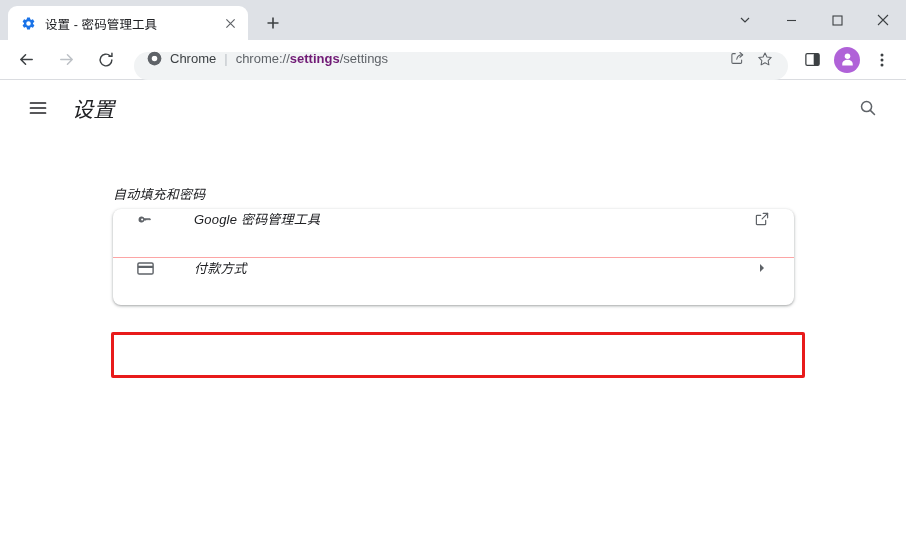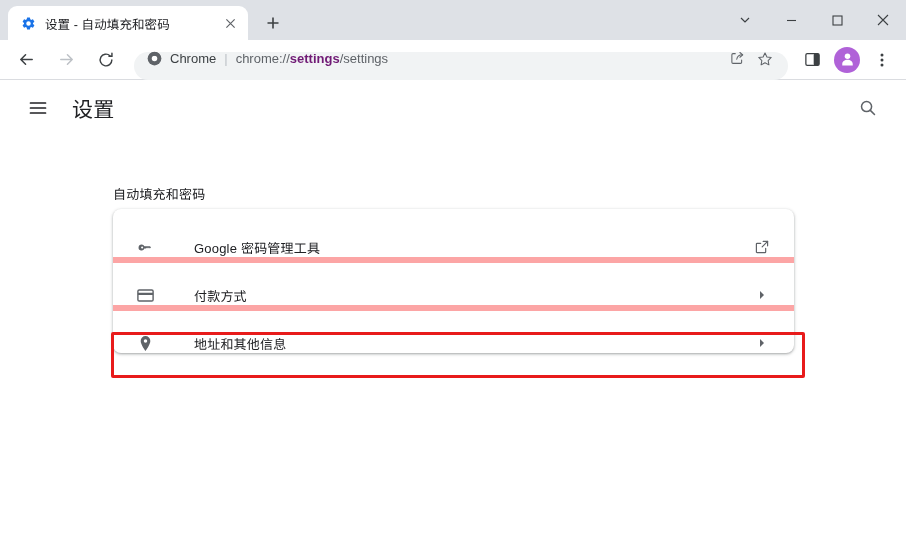--- a/index.html
+++ b/index.html
@@ -210,20 +210,21 @@
     flex: 0 0 26px;
     margin: 0 4px;
   }
 
   
   .page {
     position: relative;
     height: 454px;
     background: #ffffff;
     overflow: hidden;
+    font-style: italic;
   }
 
   .page-header {
     height: 56px;
     display: flex;
     align-items: center;
     padding: 0 18px 0 18px;
   }
 
   .hamburger {
@@ -273,24 +274,24 @@
     background: #ffffff;
     border-radius: 8px;
     box-shadow: 0 1px 2px 0 rgba(60,64,67,.30), 0 1px 3px 1px rgba(60,64,67,.15);
     overflow: hidden;
   }
 
   .row {
     position: relative;
     height: 48px;
     display: flex;
-    align-items: flex-end;
+    align-items: flex-start;
     padding: 0 22px 0 22px;
   }
-  .row + .row { border-top: 6px solid #fca5a5; }
+  .row + .row { border-top: 1px solid #fca5a5; }
 
   .row-icon {
     width: 20px;
     height: 20px;
     flex: 0 0 20px;
     display: flex;
     align-items: center;
     justify-content: center;
     color: #5f6368;
     margin-right: 39px;
@@ -332,21 +333,21 @@
 <body>
 
 <div class="tabstrip">
 
   <div class="tab">
     <span class="tab-favicon">
       <svg width="15" height="15" viewBox="0 0 24 24" fill="#1a73e8">
         <path d="M19.14 12.94c.04-.3.06-.61.06-.94 0-.32-.02-.64-.07-.94l2.03-1.58a.49.49 0 0 0 .12-.61l-1.92-3.32a.49.49 0 0 0-.59-.22l-2.39.96a7.03 7.03 0 0 0-1.62-.94l-.36-2.54a.48.48 0 0 0-.48-.41h-3.84a.48.48 0 0 0-.48.41l-.36 2.54c-.59.24-1.13.56-1.62.94l-2.39-.96a.49.49 0 0 0-.59.22L2.74 8.87c-.12.21-.08.47.12.61l2.03 1.58c-.05.3-.09.63-.09.94s.02.64.07.94l-2.03 1.58a.49.49 0 0 0-.12.61l1.92 3.32c.12.22.37.29.59.22l2.39-.96c.5.38 1.03.7 1.62.94l.36 2.54c.05.24.24.41.48.41h3.84c.24 0 .44-.17.47-.41l.36-2.54c.59-.24 1.13-.56 1.62-.94l2.39.96c.22.08.47 0 .59-.22l1.92-3.32a.49.49 0 0 0-.12-.61l-2.01-1.58zM12 15.6A3.6 3.6 0 1 1 12 8.4a3.6 3.6 0 0 1 0 7.2z"></path>
       </svg>
     </span>
-    <span class="tab-title">设置 - 自动填充和密码</span>
+    <span class="tab-title">设置 - 密码管理工具</span>
     <span class="tab-close">
       <svg width="11" height="11" viewBox="0 0 12 12" stroke="currentColor" stroke-width="1.3" fill="none">
         <path d="M1.5 1.5 L10.5 10.5 M10.5 1.5 L1.5 10.5"></path>
       </svg>
     </span>
   </div>
 
   <div class="newtab">
     <span>
       <svg width="14" height="14" viewBox="0 0 14 14" stroke="currentColor" stroke-width="1.6" fill="none">
@@ -518,32 +519,19 @@
           </svg>
         </span>
         <span class="row-label">付款方式</span>
         <span class="row-trail">
           <svg width="12" height="12" viewBox="0 0 12 12" fill="currentColor">
             <path d="M4 2 L8 6 L4 10 Z"></path>
           </svg>
         </span>
       </div>
 
-      <div class="row">
-        <span class="row-icon">
-          <svg width="19" height="19" viewBox="0 0 24 24" fill="currentColor">
-            <path d="M12 2.6a6.1 6.1 0 0 0-6.1 6.1c0 4.6 6.1 12.7 6.1 12.7s6.1-8.1 6.1-12.7A6.1 6.1 0 0 0 12 2.6zm0 8.3a2.2 2.2 0 1 1 0-4.4 2.2 2.2 0 0 1 0 4.4z"></path>
-          </svg>
-        </span>
-        <span class="row-label">地址和其他信息</span>
-        <span class="row-trail">
-          <svg width="12" height="12" viewBox="0 0 12 12" fill="currentColor">
-            <path d="M4 2 L8 6 L4 10 Z"></path>
-          </svg>
-        </span>
-      </div>
 
     </div>
   </div>
 
   <div class="highlight-box" style="border-color: rgb(232, 27, 27);"></div>
 
 </div>
 
 </body></html>

